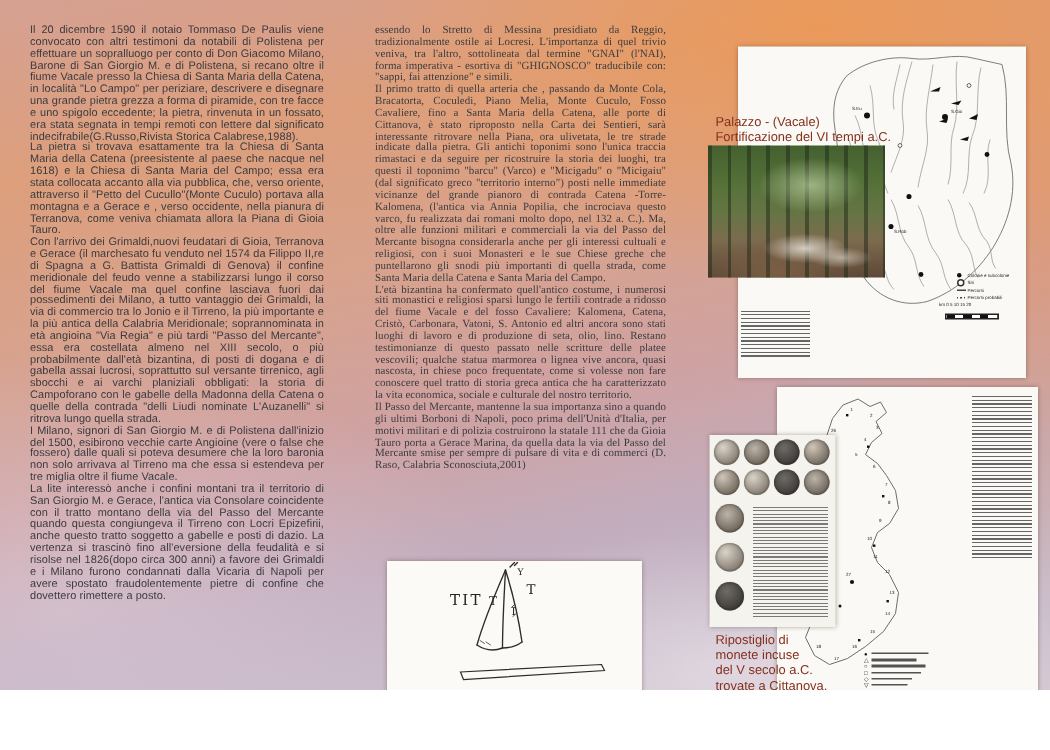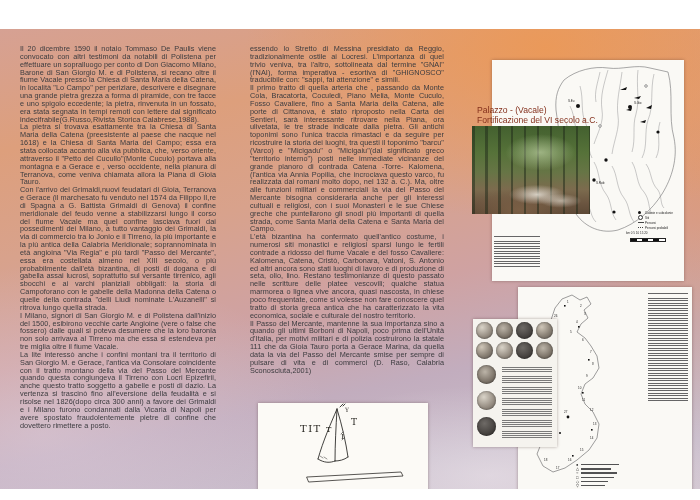--- a/index.html
+++ b/index.html
@@ -4,21 +4,20 @@
 <style>
   html,body{margin:0;padding:0;}
   .page{position:relative;width:700px;height:460px;overflow:hidden;
     font-family:"Liberation Sans",sans-serif;
     background:
       radial-gradient(ellipse 430px 250px at 78% 4%, rgba(235,153,88,.95), rgba(235,153,88,0) 70%),
       radial-gradient(ellipse 260px 420px at 101% 30%, rgba(228,148,96,.55), rgba(228,148,96,0) 65%),
       radial-gradient(ellipse 420px 240px at 6% 88%, rgba(228,214,228,.45), rgba(228,214,228,0) 70%),
       radial-gradient(ellipse 300px 120px at 70% 97%, rgba(244,238,242,.5), rgba(244,238,242,0) 75%),
       linear-gradient(168deg,#d6a193 0%,#dd9f7c 20%,#d8a28c 38%,#cfa2a2 56%,#c2adbe 72%,#c7bbca 86%,#d3c7d2 100%);
-    margin-top: 29px;
   }
   .textcol{position:absolute;z-index:1;font-size:7.3px;line-height:7.85px;
     color:#3b3b3f;text-align:justify;letter-spacing:0.05px;}
   .textcol p{margin:0;}
   .card{position:absolute;background:#faf9f5;box-shadow:0 0 3px rgba(70,40,35,.4);}
   .caption{position:absolute;z-index:4;color:#84301c;font-size:8.6px;line-height:10.2px;font-weight:400;}
   .microtxt{background-image:repeating-linear-gradient(180deg,rgba(60,60,62,.78) 0,rgba(60,60,62,.78) .8px,transparent .8px,transparent 2.5px);}
   .microtxt2{background-image:repeating-linear-gradient(180deg,rgba(70,70,72,.7) 0,rgba(70,70,72,.7) .7px,transparent .7px,transparent 2.2px);}
   .legend1{position:absolute;left:146px;top:150px;width:44px;}
   .legend1 .row{display:flex;align-items:center;height:5px;}
@@ -46,21 +45,21 @@
 <div class="page">
 
   <div class="textcol" style="left:20px;top:16px;width:196px;">
     <p>Il 20 dicembre 1590 il notaio Tommaso De Paulis viene convocato con altri testimoni da notabili di Polistena  per effettuare un sopralluogo per conto di Don Giacomo Milano, Barone di San Giorgio M. e di Polistena, si recano oltre il fiume Vacale presso la Chiesa di Santa Maria della Catena, in località "Lo Campo" per periziare, descrivere e disegnare una grande pietra grezza a forma di piramide, con tre facce e uno spigolo eccedente; la pietra, rinvenuta in un fossato, era stata segnata in tempi remoti con lettere dal significato indecifrabile(G.Russo,Rivista Storica Calabrese,1988).</p>
     <p>La pietra si trovava esattamente tra la Chiesa di Santa Maria della Catena (preesistente al paese che nacque nel 1618) e la Chiesa di Santa Maria del Campo; essa era stata collocata accanto alla via pubblica, che, verso oriente, attraverso il "Petto del Cucullo"(Monte Cuculo) portava alla montagna e a Gerace e , verso occidente, nella pianura di Terranova, come veniva chiamata allora la Piana di Gioia Tauro.</p>
     <p>Con l'arrivo dei Grimaldi,nuovi feudatari  di Gioia, Terranova e Gerace (il marchesato fu venduto nel 1574 da Filippo II,re di Spagna a G. Battista Grimaldi di Genova) il confine meridionale del feudo venne a stabilizzarsi lungo il corso del fiume Vacale ma quel confine lasciava fuori dai possedimenti dei Milano, a tutto vantaggio dei Grimaldi, la via di commercio tra lo Jonio e il Tirreno, la più importante e la più antica della Calabria Meridionale; soprannominata in età angioina "Via Regia" e più tardi "Passo del Mercante", essa era costellata almeno nel XIII secolo, o più probabilmente dall'età bizantina, di posti di dogana e di gabella assai lucrosi, soprattutto sul versante tirrenico, agli sbocchi e ai varchi planiziali obbligati: la storia di Campoforano con le gabelle della Madonna della Catena o quelle della contrada "delli Liudi nominate L'Auzanelli" si ritrova lungo quella strada.</p>
     <p>I Milano, signori di San Giorgio M. e di Polistena dall'inizio del 1500, esibirono vecchie carte Angioine (vere o false che fossero) dalle quali si poteva desumere che la loro baronia non solo arrivava al Tirreno ma che essa si estendeva per tre miglia oltre il fiume Vacale.</p>
     <p>La lite interessò anche i confini montani tra il territorio di San Giorgio M. e Gerace, l'antica via Consolare coincidente con il tratto montano della via del Passo del Mercante quando questa congiungeva il Tirreno con Locri Epizefirii, anche questo tratto soggetto a gabelle e posti di dazio. La vertenza si trascinò fino all'eversione della feudalità e si risolse nel 1826(dopo circa 300 anni) a favore dei Grimaldi e i Milano furono condannati dalla Vicaria di Napoli per avere spostato fraudolentemente pietre di confine che dovettero rimettere a posto.</p>
   </div>
 
-  <div class="textcol" style="left:250px;top:16px;width:194px;">
+  <div class="textcol" style="left:250px;top:16px;width:194px;font-family:Liberation Serif, serif;">
     <p>essendo lo Stretto di Messina presidiato da Reggio, tradizionalmente ostile ai Locresi. L'importanza di quel trivio veniva, tra l'altro, sottolineata dal termine "GNAI" (l'NAI), forma imperativa - esortiva  di "GHIGNOSCO" traducibile con: "sappi, fai attenzione" e simili.</p>
     <p>Il primo tratto di quella arteria che , passando da Monte Cola, Bracatorta, Coculedi, Piano Melia, Monte Cuculo, Fosso Cavaliere, fino a Santa Maria della Catena, alle porte di Cittanova, è stato  riproposto  nella Carta dei Sentieri, sarà interessante ritrovare nella Piana, ora ulivetata, le tre strade indicate dalla pietra. Gli antichi toponimi sono l'unica traccia rimastaci e da seguire per ricostruire la storia dei luoghi,  tra  questi il toponimo "barcu" (Varco) e "Micigadu" o "Micigaiu"(dal significato greco "territorio interno") posti nelle immediate vicinanze del grande pianoro di contrada Catena -Torre- Kalomena, (l'antica via Annia Popilia, che incrociava questo varco, fu realizzata dai romani molto dopo, nel 132 a. C.). Ma, oltre alle funzioni militari e commerciali la via del Passo del Mercante bisogna considerarla anche per gli interessi cultuali e religiosi, con i suoi Monasteri e le sue Chiese greche che puntellarono gli snodi più importanti di quella strada, come Santa Maria della Catena e Santa Maria del Campo.</p>
     <p>L'età bizantina  ha  confermato quell'antico costume, i numerosi siti monastici e religiosi sparsi lungo le fertili contrade a ridosso del fiume Vacale e del fosso Cavaliere: Kalomena, Catena, Cristò, Carbonara, Vatoni, S. Antonio ed altri ancora sono stati luoghi di lavoro e di produzione di seta, olio, lino. Restano testimonianze di questo passato nelle scritture delle platee vescovili; qualche statua marmorea o lignea vive ancora, quasi nascosta, in chiese poco frequentate, come si volesse non fare conoscere quel tratto di storia greca antica che ha caratterizzato la vita economica, sociale e culturale del nostro territorio.</p>
     <p>Il Passo del Mercante, mantenne la sua importanza sino a quando gli ultimi Borboni di Napoli, poco prima dell'Unità d'Italia, per motivi militari e di polizia costruirono la statale 111 che da Gioia Tauro porta a Gerace Marina, da quella data la via del Passo del Mercante smise per sempre di pulsare di vita e di commerci (D. Raso, Calabria Sconosciuta,2001)</p>
   </div>
 
   <div class="card" style="left:258px;top:374px;width:170px;height:106px;z-index:2;background:#fcfaf6;">
     <svg width="170" height="106" viewBox="0 0 170 106">
       <g fill="none" stroke="#2e2c2a" stroke-width="0.9" stroke-linecap="round">
         <path d="M79,6 C73,20 65,38 60,56"></path>
@@ -165,21 +164,21 @@
        background:
          radial-gradient(ellipse 40px 14px at 55% 78%, rgba(230,225,215,.85), rgba(230,225,215,0) 70%),
          radial-gradient(ellipse 30px 10px at 75% 85%, rgba(215,208,195,.7), rgba(215,208,195,0) 70%),
          radial-gradient(ellipse 50px 26px at 58% 30%, rgba(216,232,190,.55), rgba(216,232,190,0) 70%),
          repeating-linear-gradient(90deg, rgba(30,40,24,.5) 0 2.5px, rgba(0,0,0,0) 2.5px 13px),
          radial-gradient(ellipse 70px 30px at 40% 95%, #7a5f45, rgba(122,95,69,0) 75%),
          linear-gradient(180deg,#43602f 0%,#567239 30%,#667545 52%,#7c6b4e 72%,#6b5540 88%,#5d4936 100%);"></div>
 
   <div class="caption" style="left:477px;top:76px;">
     <div>Palazzo - (Vacale)</div>
-    <div>Fortificazione del VI secolo a.C.</div>
+    <div>Fortificazione del VI tempi a.C.</div>
   </div>
 
   <div class="card" style="left:518px;top:258px;width:174px;height:209px;z-index:2;">
     <svg style="position:absolute;left:2px;top:6px;" width="114" height="196" viewBox="0 0 114 196">
       <path d="M42,6 L52,2 L60,7 L67,4 L71,11 L64,17 L68,25 L61,31 L57,39 L65,45 L71,53 L77,63 L79,75 L73,85 L65,91 L61,101 L65,111 L73,119 L79,131 L77,145 L69,157 L57,167 L45,175 L33,179 L23,173 L17,161 L21,151 L29,145 L27,135 L19,129 L15,117 L21,109 L29,103 L25,93 L17,85 L19,73 L27,65 L25,55 L19,47 L23,35 L31,27 L35,15 Z" fill="none" stroke="#5c5c5e" stroke-width="0.6"></path>
       <g fill="#222" font-size="3" font-family="Liberation Sans, sans-serif">
         <text x="47" y="10">1</text>
           <text x="60" y="14">2</text>
           <text x="64" y="22">3</text>
         <text x="56" y="30">4</text>
@@ -259,14 +258,20 @@
     <div class="coin c-d" style="left:3px;top:23px;width:17px;height:17px;"></div>
     <div class="coin c-a" style="left:23px;top:23px;width:17px;height:17px;"></div>
     <div class="coin c-c" style="left:43px;top:23px;width:17px;height:17px;"></div>
     <div class="coin c-b" style="left:63px;top:23px;width:17px;height:17px;"></div>
     <div class="coin c-b" style="left:4px;top:46px;width:19px;height:19px;"></div>
     <div class="coin c-a" style="left:4px;top:72px;width:19px;height:19px;"></div>
     <div class="coin c-c" style="left:4px;top:98px;width:19px;height:19px;"></div>
     <div class="microtxt2" style="position:absolute;left:29px;top:48px;width:50px;height:74px;"></div>
   </div>
 
+  <div class="caption" style="left:477px;top:421px;">
+    <div>Ripostiglio di</div>
+    <div>monete incuse</div>
+    <div>del V secolo a.C.</div>
+    <div>trovate a Cittanova.</div>
+  </div>
 
 </div>
 
 </body></html>

